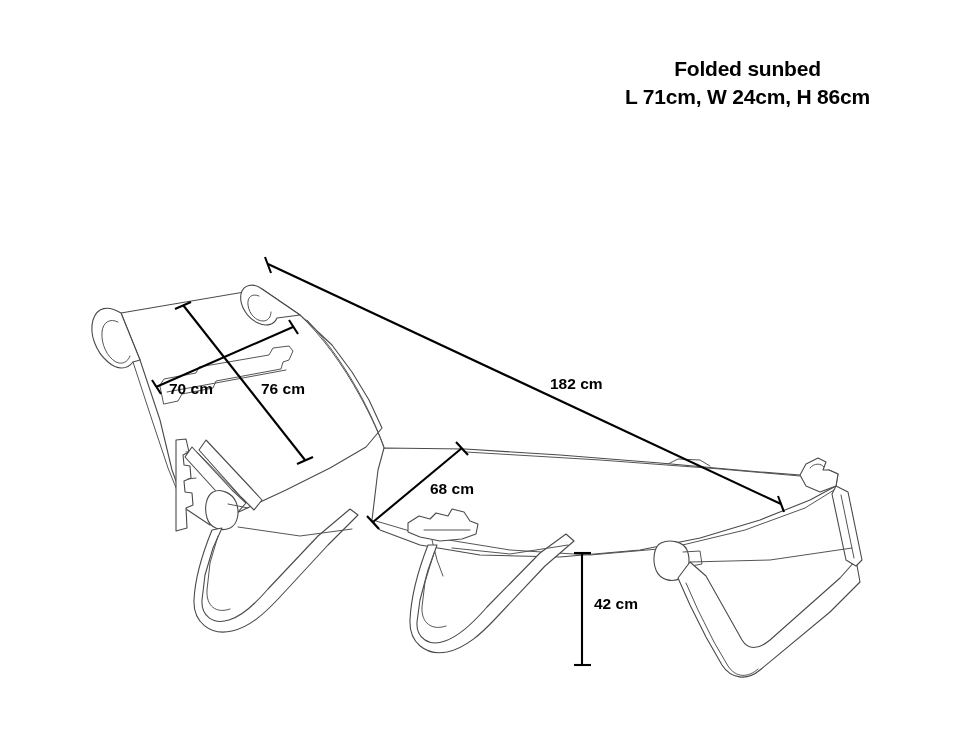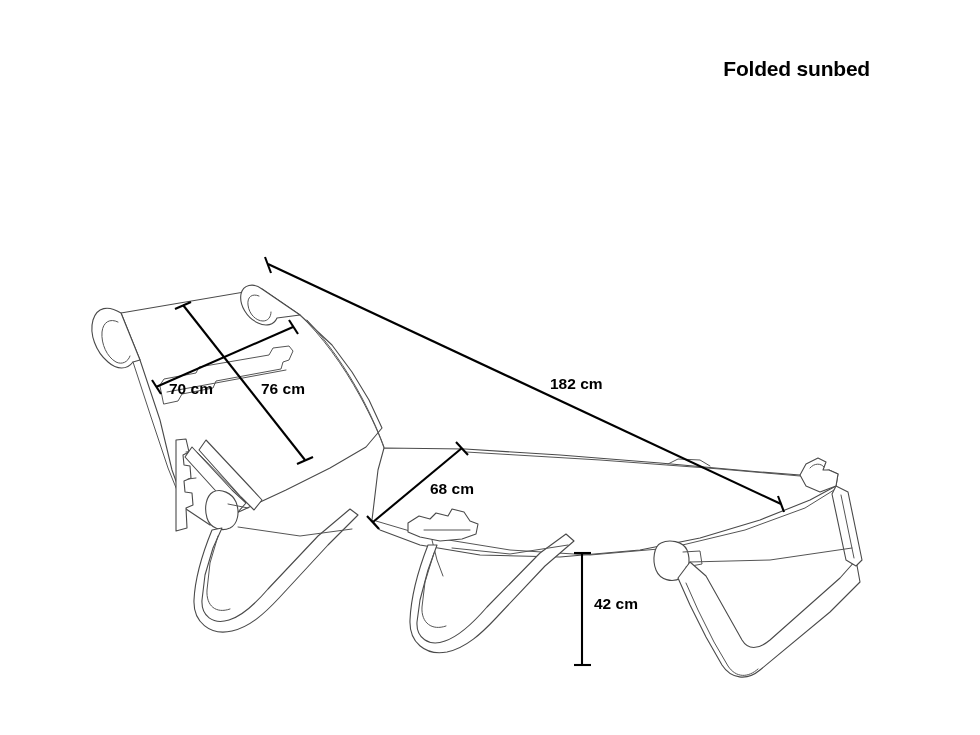--- a/index.html
+++ b/index.html
@@ -73,20 +73,21 @@
     font-size: 15.5px;
     font-weight: bold;
     fill: #000000;
   }
 </style>
 </head>
 <body>
 
 <div class="title-block">
   <div class="title-line">Folded sunbed</div>
+  <div class="title-line">L 71cm, W 24cm, H 86cm</div>
 </div>
 
 <svg id="canvas" viewBox="0 0 980 735">
 
   <g>
 
     <g>
 
       <path class="fabric" d="M 121,313
                L 262,289

